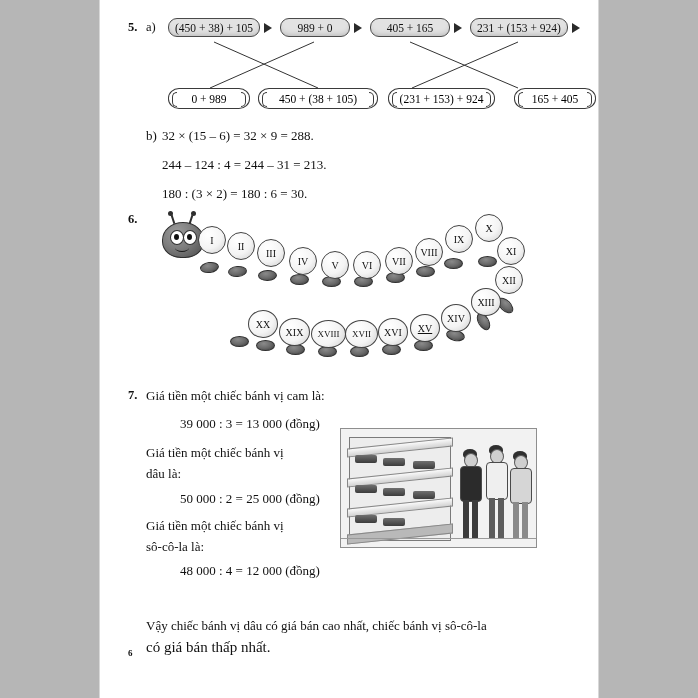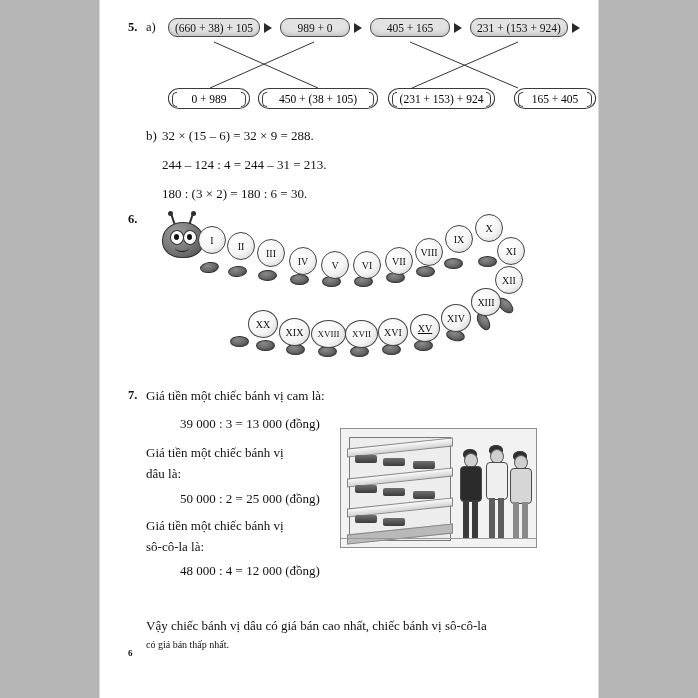--- a/index.html
+++ b/index.html
@@ -236,21 +236,21 @@
 </style>
 </head>
 <body>
 
 <div class="page">
   <div class="page-inner">
 
     <div class="txt num-label" style="left:28px; top:20px;">5.</div>
     <div class="txt" style="left:46px; top:20px; font-size:12.5px;">a)</div>
 
-    <div class="flag" style="left:68px; top:18px; width:92px;">(660 + 38) + 105</div>
+    <div class="flag" style="left:68px; top:18px; width:92px;">(450 + 38) + 105</div>
     <div class="arrow" style="left:164px; top:23px;"></div>
 
     <div class="flag" style="left:180px; top:18px; width:70px;">989 + 0</div>
     <div class="arrow" style="left:254px; top:23px;"></div>
 
     <div class="flag" style="left:270px; top:18px; width:80px;">405 + 165</div>
     <div class="arrow" style="left:354px; top:23px;"></div>
 
     <div class="flag" style="left:370px; top:18px; width:98px;">231 + (153 + 924)</div>
     <div class="arrow" style="left:472px; top:23px;"></div>
@@ -337,21 +337,21 @@
     <div class="txt num-label" style="left:28px; top:388px;">7.</div>
     <div class="txt" style="left:46px; top:388px; font-size:13px;">Giá tiền một chiếc bánh vị cam là:</div>
     <div class="txt" style="left:80px; top:416px; font-size:13px;">39 000 : 3 = 13 000 (đồng)</div>
     <div class="txt" style="left:46px; top:445px; font-size:13px;">Giá tiền một chiếc bánh vị</div>
     <div class="txt" style="left:46px; top:466px; font-size:13px;">dâu là:</div>
     <div class="txt" style="left:80px; top:491px; font-size:13px;">50 000 : 2 = 25 000 (đồng)</div>
     <div class="txt" style="left:46px; top:518px; font-size:13px;">Giá tiền một chiếc bánh vị</div>
     <div class="txt" style="left:46px; top:539px; font-size:13px;">sô-cô-la là:</div>
     <div class="txt" style="left:80px; top:563px; font-size:13px;">48 000 : 4 = 12 000 (đồng)</div>
     <div class="txt" style="left:46px; top:618px; font-size:13px;">Vậy chiếc bánh vị dâu có giá bán cao nhất, chiếc bánh vị sô-cô-la</div>
-    <div class="txt" style="left:46px; top:639px; font-size:10px;">có giá bán thấp nhất.</div>
+    <div class="txt" style="left:46px; top:639px; font-size:15px;">có giá bán thấp nhất.</div>
 
     <div class="photo" style="left:240px; top:428px; width:195px; height:118px;">
 
       <div class="shelf-unit" style="left:8px; top:8px; width:100px; height:102px; background:#ededed;"></div>
       <div class="shelf-board" style="left:6px; top:14px; width:104px; height:7px; transform:skewY(-6deg);"></div>
       <div class="shelf-board" style="left:6px; top:44px; width:104px; height:7px; transform:skewY(-6deg);"></div>
       <div class="shelf-board" style="left:6px; top:74px; width:104px; height:7px; transform:skewY(-6deg);"></div>
       <div class="shelf-board" style="left:6px; top:100px; width:104px; height:8px; transform:skewY(-6deg); background:#b9b9b9;"></div>
 
       <div class="cake" style="left:14px; top:26px; width:22px; height:8px;"></div>

